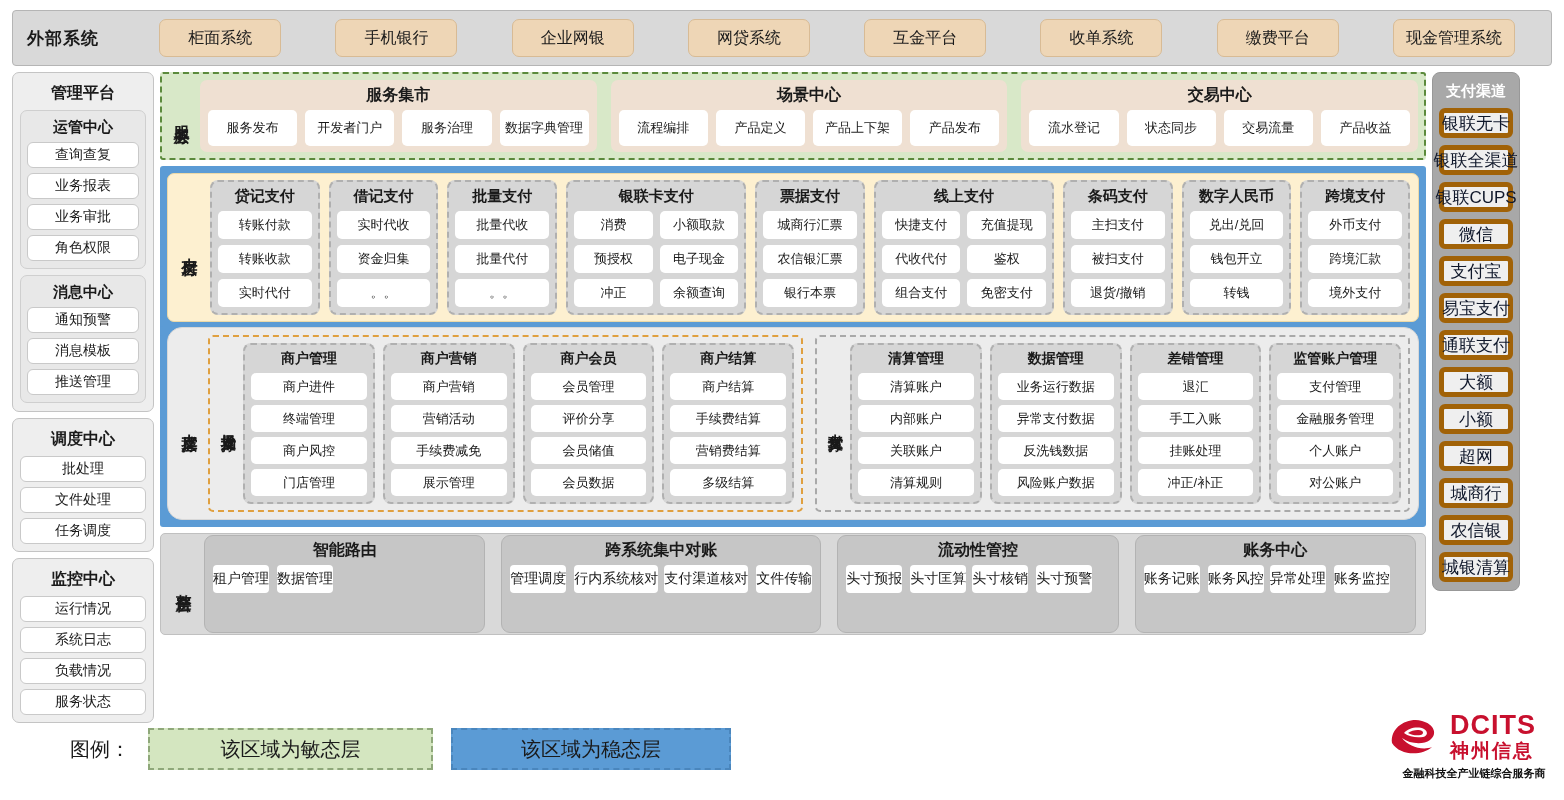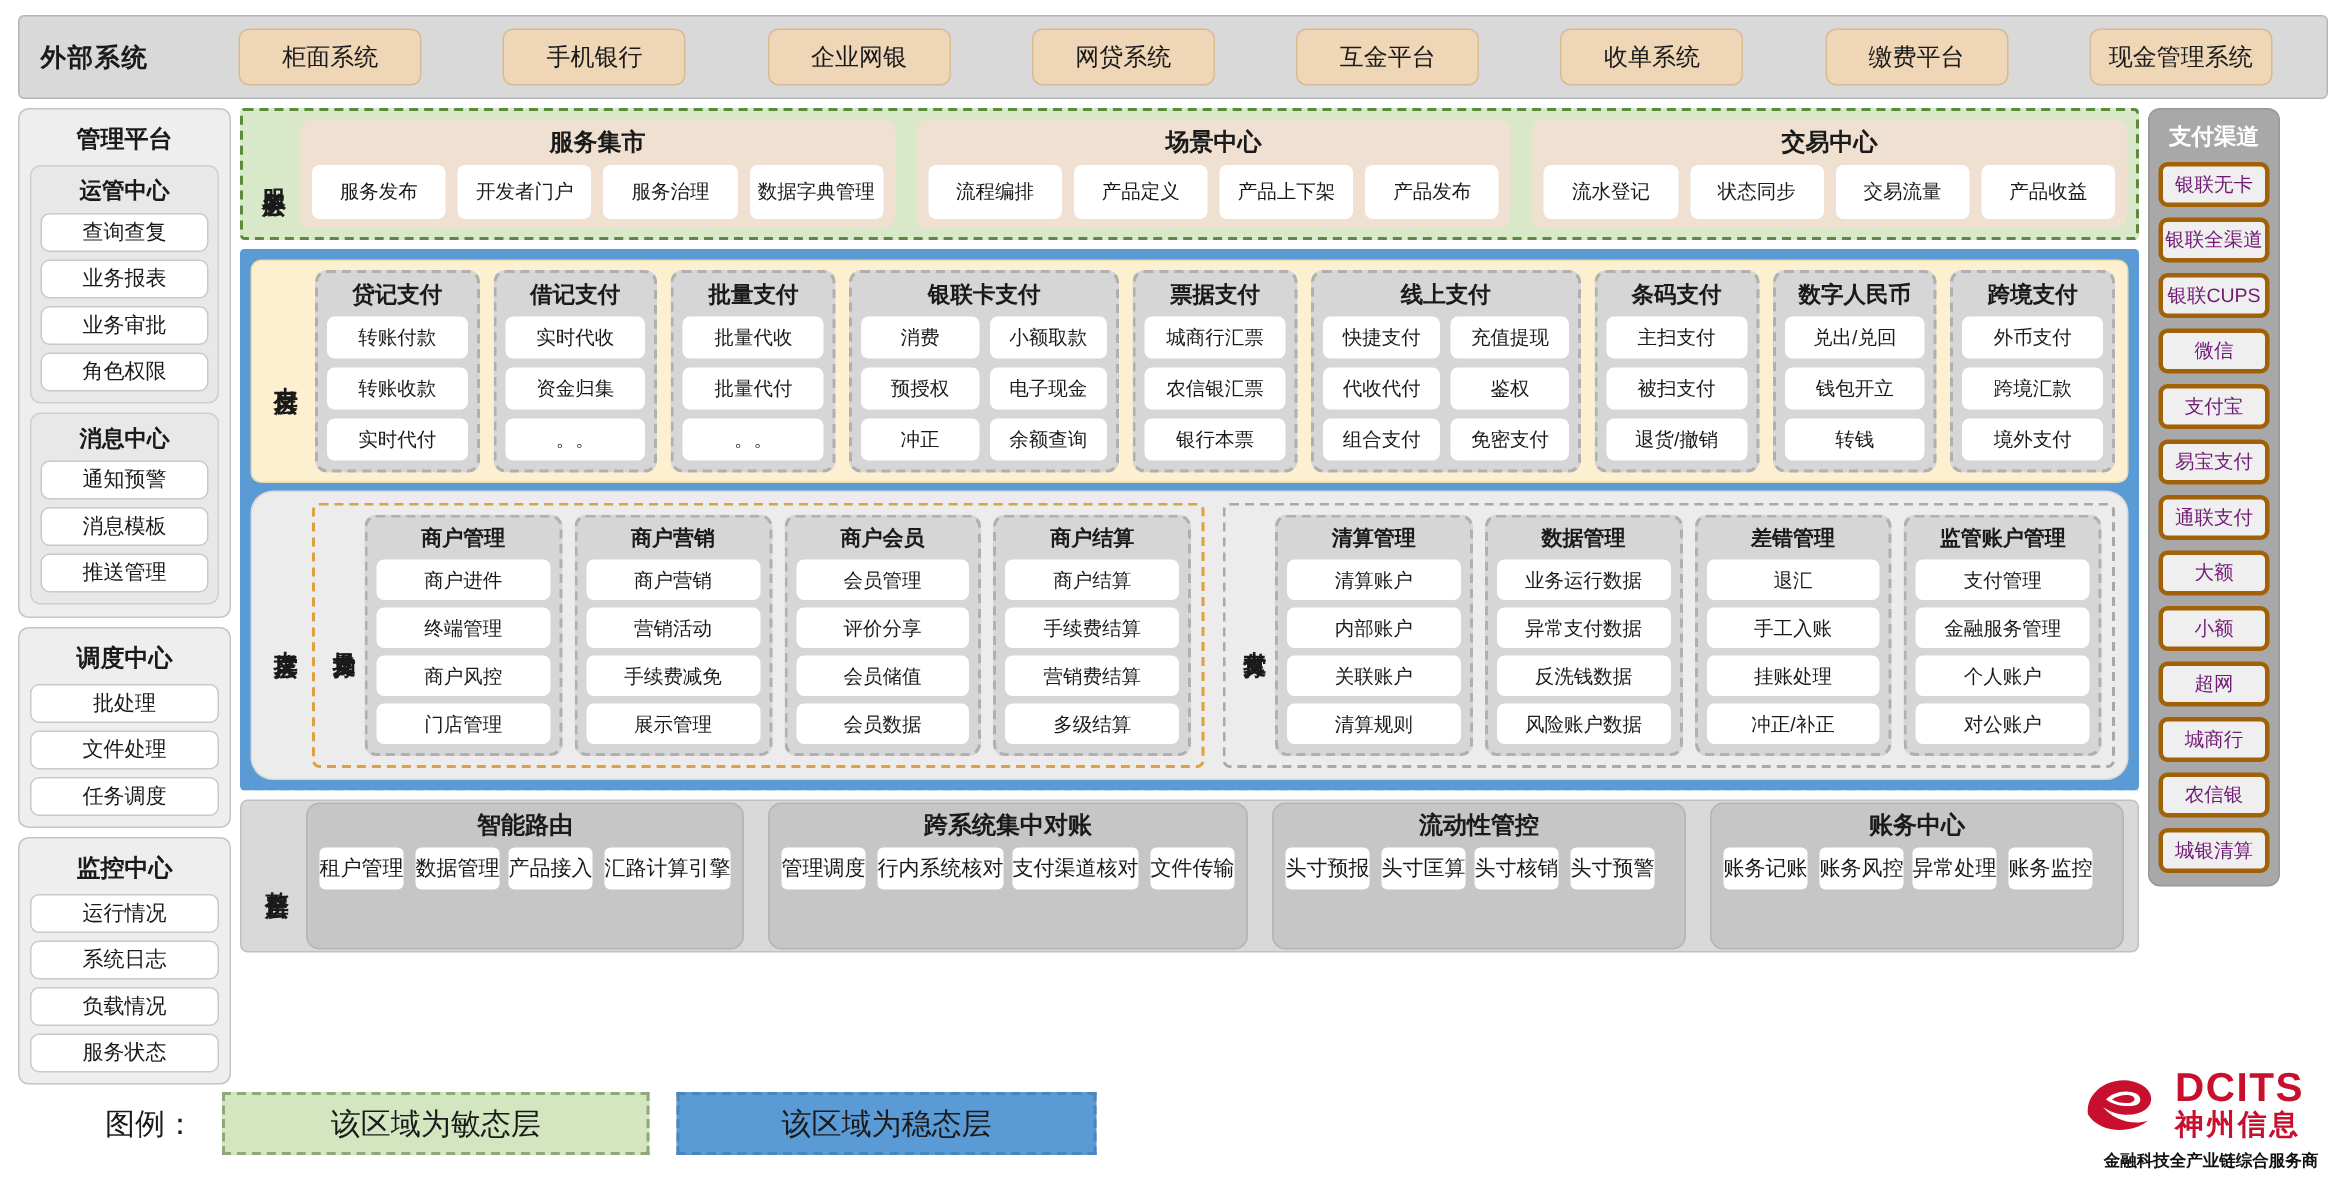--- a/index.html
+++ b/index.html
@@ -60,23 +60,23 @@
   .right-col{
     position:absolute; left:1432px; top:72px; width:88px;
     background:#a8a8a8; border:1px solid #989898; border-radius:8px;
     padding:5px 6px 8px;
   }
   .right-title{
     color:#ffffff; font-weight:bold; font-size:15px; text-align:center;
     padding:4px 0 7px;
   }
   .chan-chip{
-    background:#efefef; border:3px solid #a16207; border-radius:6px;
+    background:#efefef; border:5px solid #a16207; border-radius:6px;
     height:30px; display:flex; align-items:center; justify-content:center;
-    font-size:13px; margin-bottom:7px; color:#701a75; white-space:nowrap;
+    font-size:17px; margin-bottom:7px; color:#0f172a; white-space:nowrap;
   }
   .chan-chip:last-child{ margin-bottom:0; }
 
   
   .center{
     position:absolute; left:160px; top:72px; width:1266px;
   }
 
   
   .svc-layer{
@@ -524,24 +524,20 @@
   <div class="int-layer">
     <div class="vlabel">整合层</div>
     <div class="int-groups" id="int-groups">
         <div class="int-group">
           <div class="int-group-title">智能路由</div>
           <div class="int-grid">
             <div class="int-grid-row">
               <div class="int-leaf">租户管理</div>
               <div class="int-leaf">数据管理</div>
             </div>
-            <div class="int-grid-row">
-              <div class="int-leaf">产品接入</div>
-              <div class="int-leaf">汇路计算引擎</div>
-            </div>
           </div>
         </div>
         <div class="int-group">
           <div class="int-group-title">跨系统集中对账</div>
           <div class="int-grid">
             <div class="int-grid-row">
               <div class="int-leaf">管理调度</div>
               <div class="int-leaf">行内系统核对</div>
             </div>
             <div class="int-grid-row">

